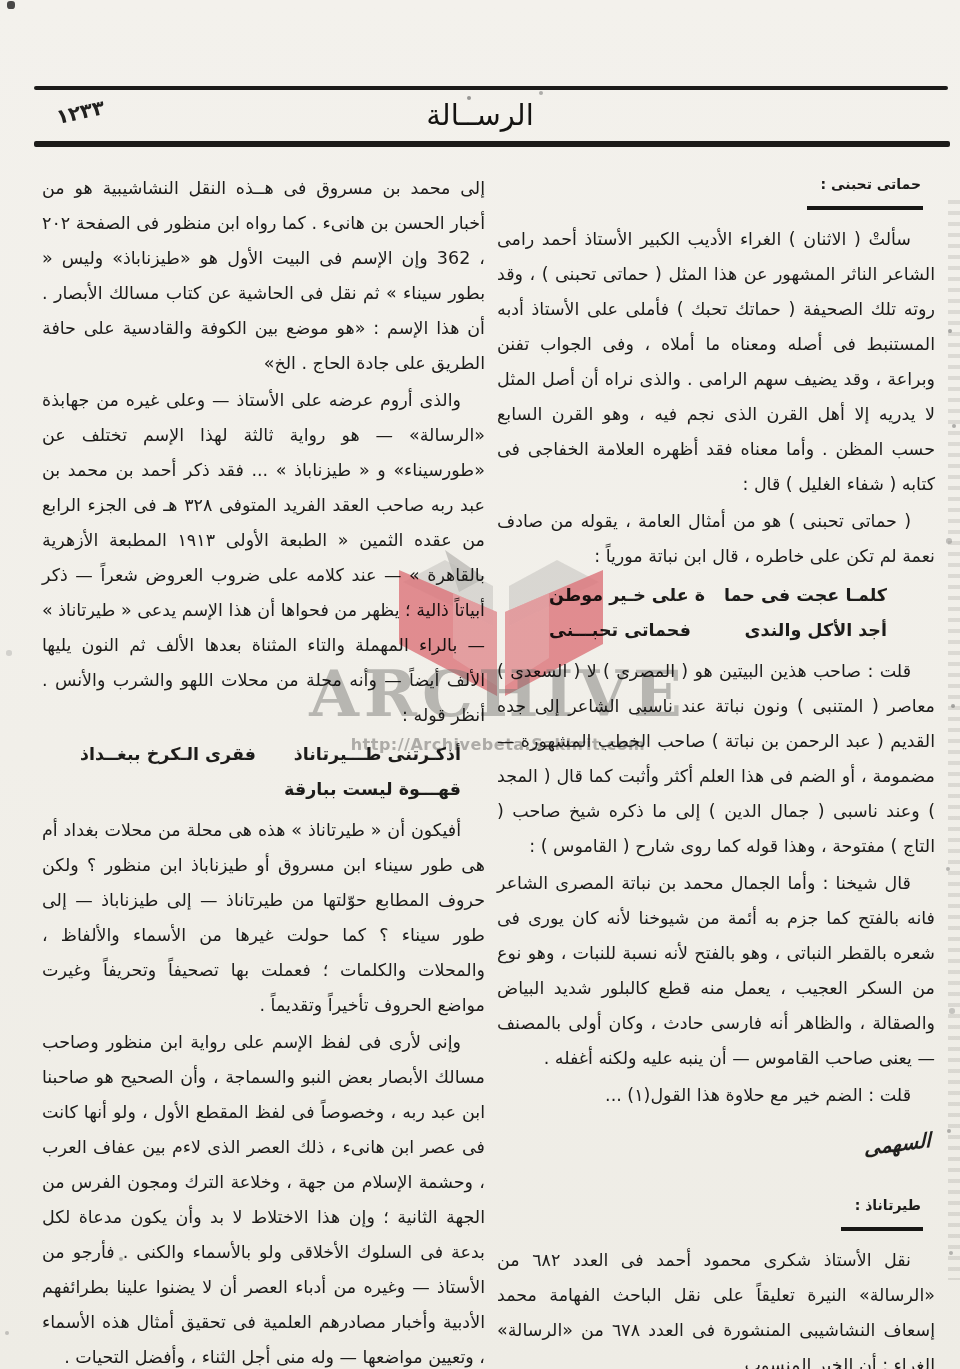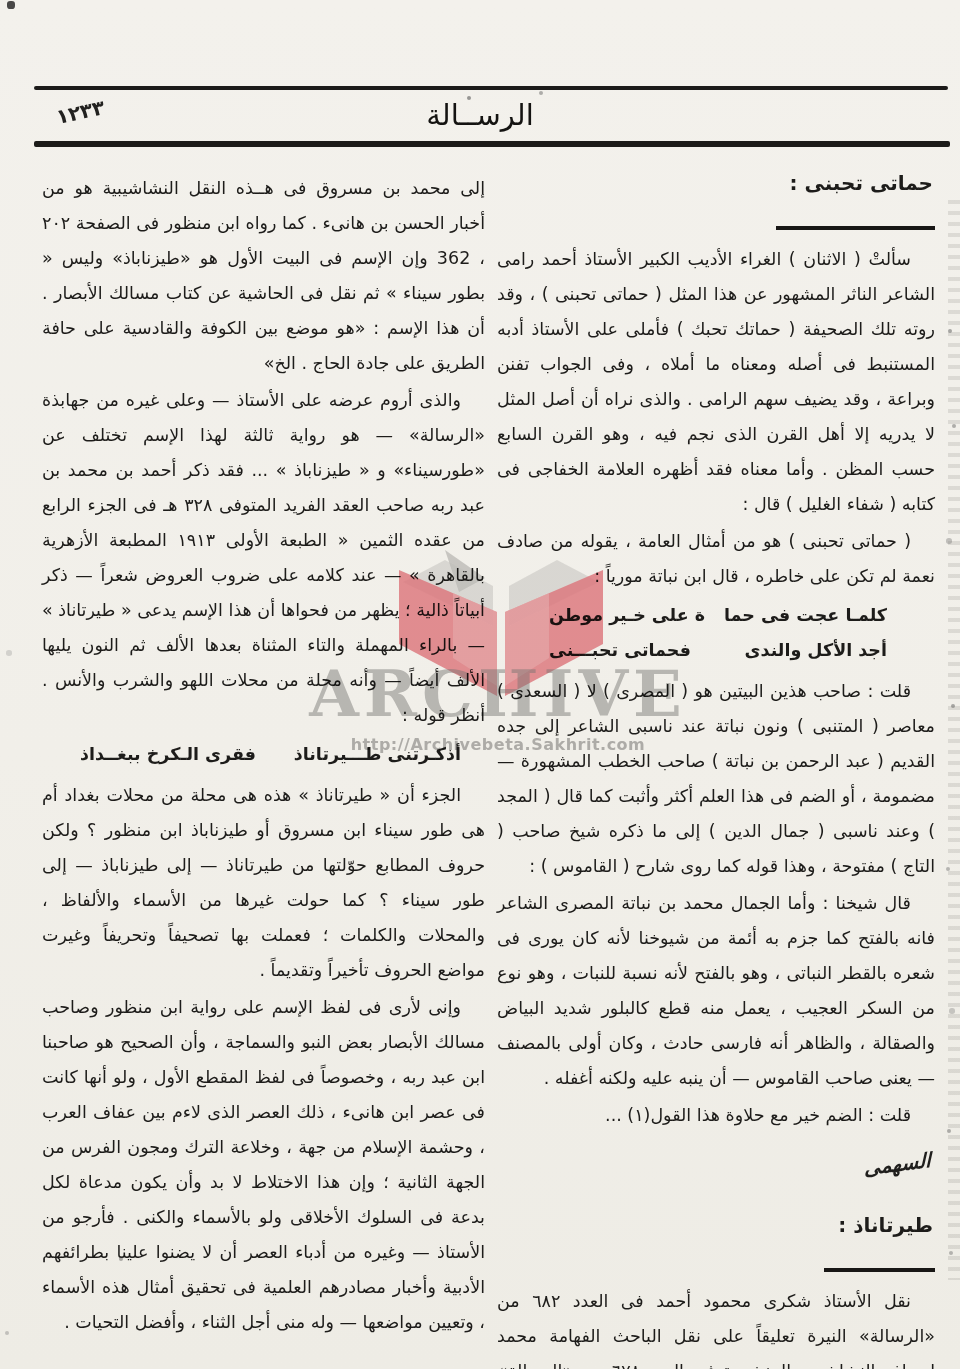--- a/index.html
+++ b/index.html
@@ -20,22 +20,22 @@
     position:absolute;top:100px;left:56px;transform:rotate(-12deg);
     font-size:20px;font-weight:bold;color:#22211f;
   }
   
   .col{position:absolute;top:166px;width:438px;font-size:17.5px;line-height:35px;text-align:justify;}
   .col-right{left:497px;}
   .col-left{left:42px;top:171px;width:443px;}
   .col p{margin:0 0 2px 0;}
   .indent{text-indent:24px;}
   .heading{
-    display:inline-block;margin:0 0 12px 0;padding:0 2px 25px 14px;
-    font-size:20px;font-weight:bold;border-bottom:4px solid #181715;
+    display:inline-block;margin:0 12px 12px 0;padding:0 2px 4px 14px;
+    font-size:14px;font-weight:bold;border-bottom:4px solid #181715;
   }
   .heading-2{margin-top:14px;}
   .verse{margin:4px 0 6px 0;font-weight:bold;}
   .vline{display:flex;justify-content:space-between;padding:0 48px 0 52px;}
   .col-left .vline{padding:0 24px 0 38px;}
   .signature{
     font-size:20px;font-weight:bold;color:#201f1d;
     transform:rotate(-7deg) skewX(-6deg);transform-origin:right bottom;
     font-style:italic;
   }
@@ -111,23 +111,24 @@
 
   <div class="col col-left">
     <p>إلى محمد بن مسروق فى هــذه النقل النشاشيبية هو من أخبار الحسن بن هانىء . كما رواه ابن منظور فى الصفحة ٢٠٢ ، 362 وإن الإسم فى البيت الأول هو «طيزناباذ» وليس « بطور سيناء » ثم نقل فى الحاشية عن كتاب مسالك الأبصار . أن هذا الإسم : «هو موضع بين الكوفة والقادسية على حافة الطريق على جادة الحاج . الخ»</p>
     <p class="indent">والذى أروم عرضه على الأستاذ — وعلى غيره من جهابذة «الرسالة» — هو رواية ثالثة لهذا الإسم تختلف عن «طورسيناء» و « طيزناباذ » ... فقد ذكر أحمد بن محمد بن عبد ربه صاحب العقد الفريد المتوفى ٣٢٨ هـ فى الجزء الرابع من عقده الثمين « الطبعة الأولى ١٩١٣ المطبعة الأزهرية بالقاهرة » — عند كلامه على ضروب العروض شعراً — ذكر أبياتاً ذالية ؛ يظهر من فحواها أن هذا الإسم يدعى « طيرتاناذ » — بالراء المهملة والتاء المثناة بعدها الألف ثم النون يليها الألف أيضاً — وأنه محلة من محلات اللهو والشرب والأنس . أنظر قوله :</p>
     <div class="verse">
       <div class="vline">
         <span>أذكـرتنى طـــيرتاناذ</span>
         <span>فقرى الـكرخ ببغــداذ</span>
       </div>
       <div class="vline">
+        <span>قهـــوة ليست ببارقة</span>
       </div>
     </div>
-    <p class="indent">الجزء أن « طيرتاناذ » هذه هى محلة من محلات بغداد أم هى طور سيناء ابن مسروق أو طيزناباذ ابن منظور ؟ ولكن حروف المطابع حوّلتها من طيرتاناذ — إلى طيزناباذ — إلى طور سيناء ؟ كما حولت غيرها من الأسماء والألفاظ ، والمحلات والكلمات ؛ فعملت بها تصحيفاً وتحريفاً وغيرت مواضع الحروف تأخيراً وتقديماً .</p>
+    <p class="indent">أفيكون أن « طيرتاناذ » هذه هى محلة من محلات بغداد أم هى طور سيناء ابن مسروق أو طيزناباذ ابن منظور ؟ ولكن حروف المطابع حوّلتها من طيرتاناذ — إلى طيزناباذ — إلى طور سيناء ؟ كما حولت غيرها من الأسماء والألفاظ ، والمحلات والكلمات ؛ فعملت بها تصحيفاً وتحريفاً وغيرت مواضع الحروف تأخيراً وتقديماً .</p>
     <p class="indent">وإنى لأرى فى لفظ الإسم على رواية ابن منظور وصاحب مسالك الأبصار بعض النبو والسماجة ، وأن الصحيح هو صاحبنا ابن عبد ربه ، وخصوصاً فى لفظ المقطع الأول ، ولو أنها كانت فى عصر ابن هانىء ، ذلك العصر الذى لاءم بين عفاف العرب ، وحشمة الإسلام من جهة ، وخلاعة الترك ومجون الفرس من الجهة الثانية ؛ وإن هذا الاختلاط لا بد وأن يكون مدعاة لكل بدعة فى السلوك الأخلاقى ولو بالأسماء والكنى . فأرجو من الأستاذ — وغيره من أدباء العصر أن لا يضنوا علينا بطرائفهم الأدبية وأخبار مصادرهم العلمية فى تحقيق أمثال هذه الأسماء ، وتعيين مواضعها — وله منى أجل الثناء ، وأفضل التحيات .</p>
 
   </div>
 
   <div class="watermark">
     <svg class="book-logo" viewBox="0 0 216 150" xmlns="http://www.w3.org/2000/svg">
       <polygon points="52,2 92,30 66,44" fill="#9c9c9c" opacity="0.55"></polygon>
       <polygon points="100,38 52,12 10,34 100,78" fill="#b9b9b9" opacity="0.45"></polygon>
       <polygon points="116,38 164,12 206,34 116,78" fill="#b9b9b9" opacity="0.45"></polygon>
       <polygon points="104,64 6,22 6,96 104,148" fill="#e4636e" opacity="0.85"></polygon>

